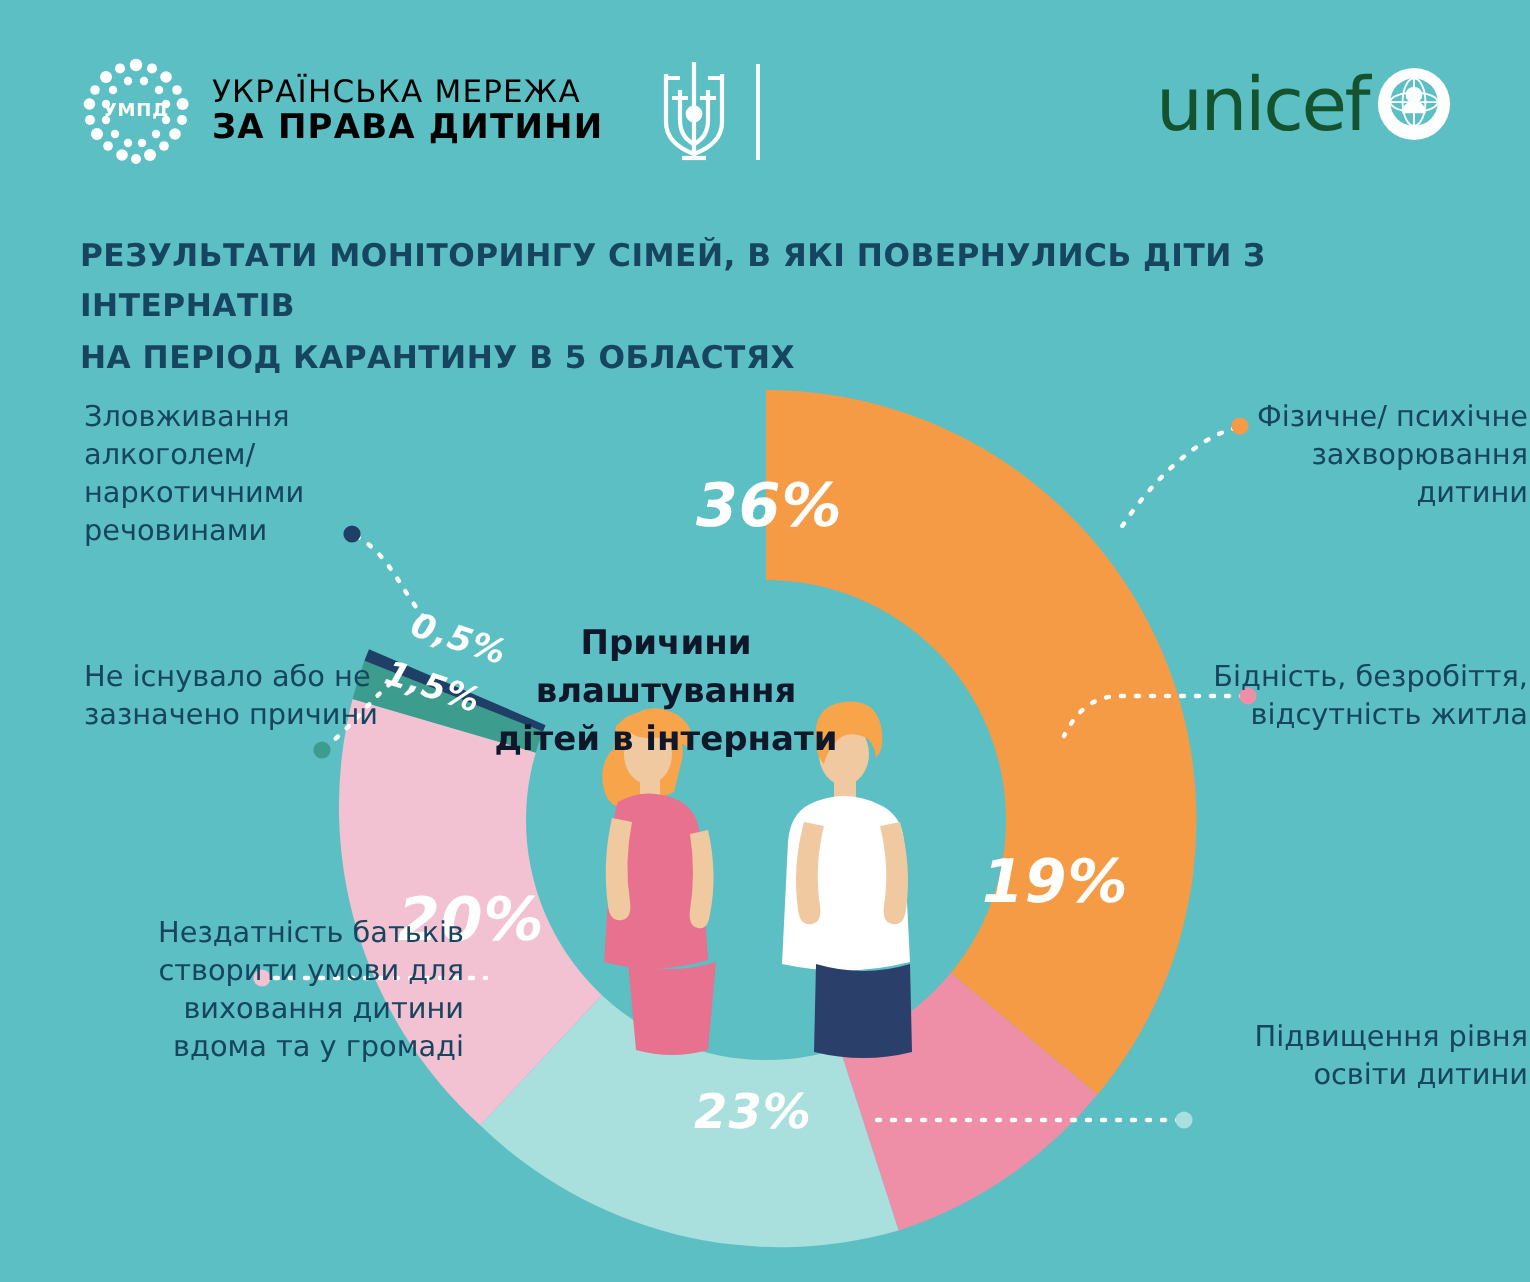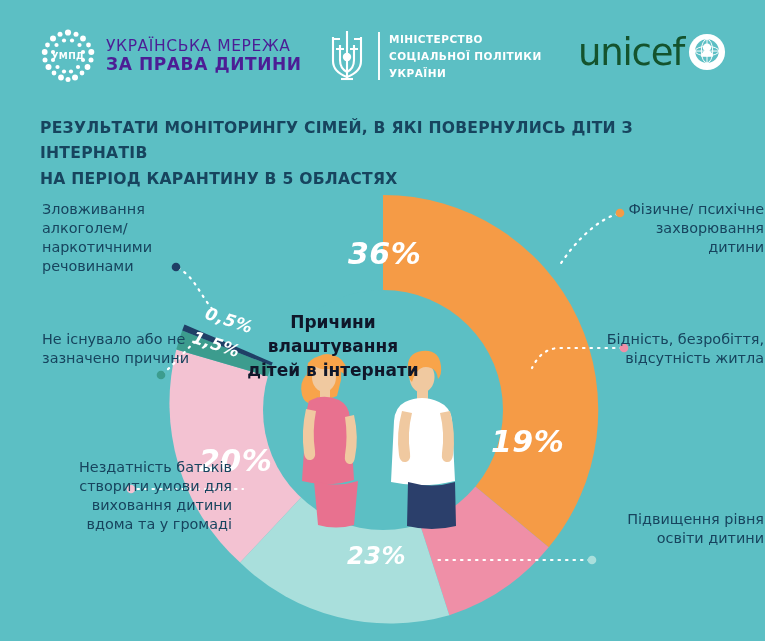--- a/index.html
+++ b/index.html
@@ -14,21 +14,21 @@
 
   
   .header{position:absolute;left:0;top:0;width:765px;height:100px;}
   .logo-unmpd{position:absolute;left:40px;top:28px;display:flex;align-items:center;gap:10px;}
   .unmpd-mark{width:56px;height:56px;position:relative;}
   .unmpd-mark .txt{
     position:absolute;left:0;top:0;width:56px;height:56px;
     display:flex;align-items:center;justify-content:center;
     color:#ffffff;font-size:9px;font-weight:bold;letter-spacing:.4px;
   }
-  .unmpd-words{color:#4c1d95;line-height:1.12;}
+  .unmpd-words{color:#000000;line-height:1.12;}
   .unmpd-words .l1{font-size:15.5px;letter-spacing:.6px;font-weight:400;}
   .unmpd-words .l2{font-size:17px;letter-spacing:.6px;font-weight:bold;}
 
   .logo-min{position:absolute;left:325px;top:27px;display:flex;align-items:center;gap:9px;}
   .tryzub{width:44px;height:58px;}
   .min-div{width:2px;height:48px;background:#ffffff;opacity:.95;}
   .min-words{color:#fff;font-size:10.5px;font-weight:bold;line-height:1.62;letter-spacing:.45px;}
 
   .logo-unicef{position:absolute;left:578px;top:33px;display:flex;align-items:center;gap:4px;}
   .unicef-word{color:#14532d;font-size:37px;font-weight:400;letter-spacing:-1.2px;line-height:1;font-family:"DejaVu Sans","Liberation Sans",sans-serif;}
@@ -130,25 +130,20 @@
           <path d="M36 10 L36 34 C36 42 30 47 22 50"></path>
           <path d="M15 18 L15 33 C15 39 18 43 22 45"></path>
           <path d="M29 18 L29 33 C29 39 26 43 22 45"></path>
           <path d="M8 12 L15 12 M29 12 L36 12"></path>
           <path d="M11 22 L19 22 M25 22 L33 22"></path>
           <path d="M16 52 L28 52"></path>
         </g>
         <circle cx="22" cy="30" r="4.2" fill="#ffffff"></circle>
       </svg>
       <div class="min-div"></div>
-      <div class="min-words">
-        <div>МІНІСТЕРСТВО</div>
-        <div>СОЦІАЛЬНОЇ ПОЛІТИКИ</div>
-        <div>УКРАЇНИ</div>
-      </div>
     </div>
 
     <div class="logo-unicef">
       <div class="unicef-word">unicef</div>
       <svg class="unicef-emblem" viewBox="0 0 40 40" aria-hidden="true">
         <circle cx="20" cy="20" r="19" fill="#ffffff"></circle>
         <circle cx="20" cy="19" r="12.5" fill="#5cbfc4"></circle>
         <g stroke="#ffffff" stroke-width="1" fill="none">
           <ellipse cx="20" cy="19" rx="12.5" ry="5"></ellipse>
           <ellipse cx="20" cy="19" rx="6" ry="12.5"></ellipse>

